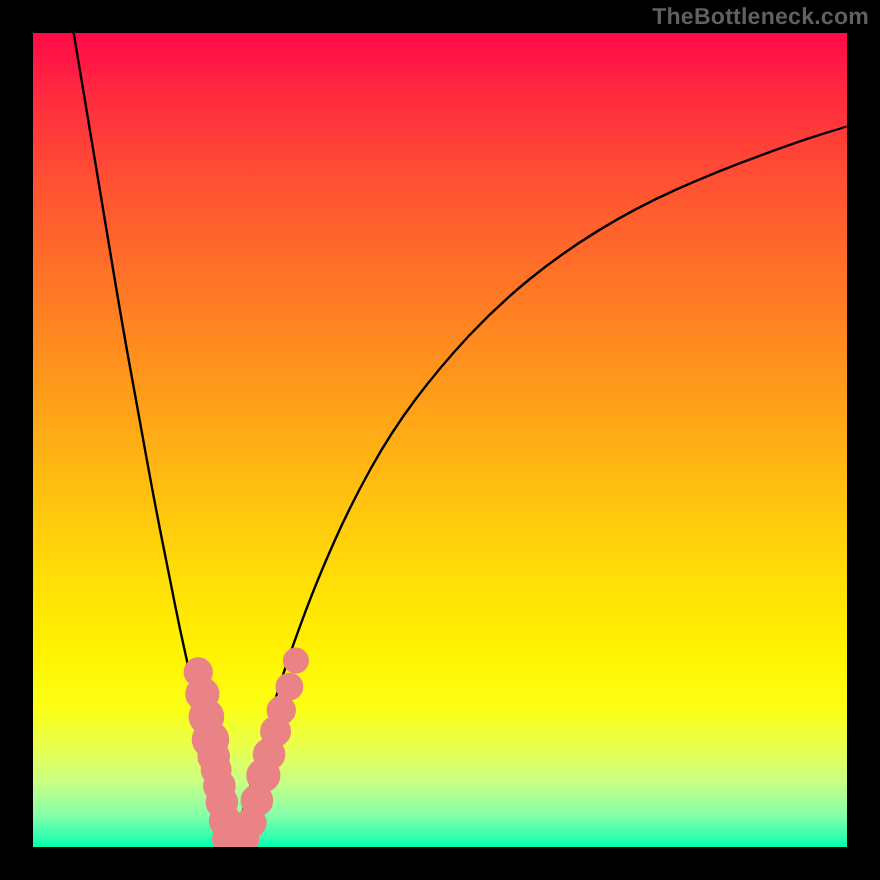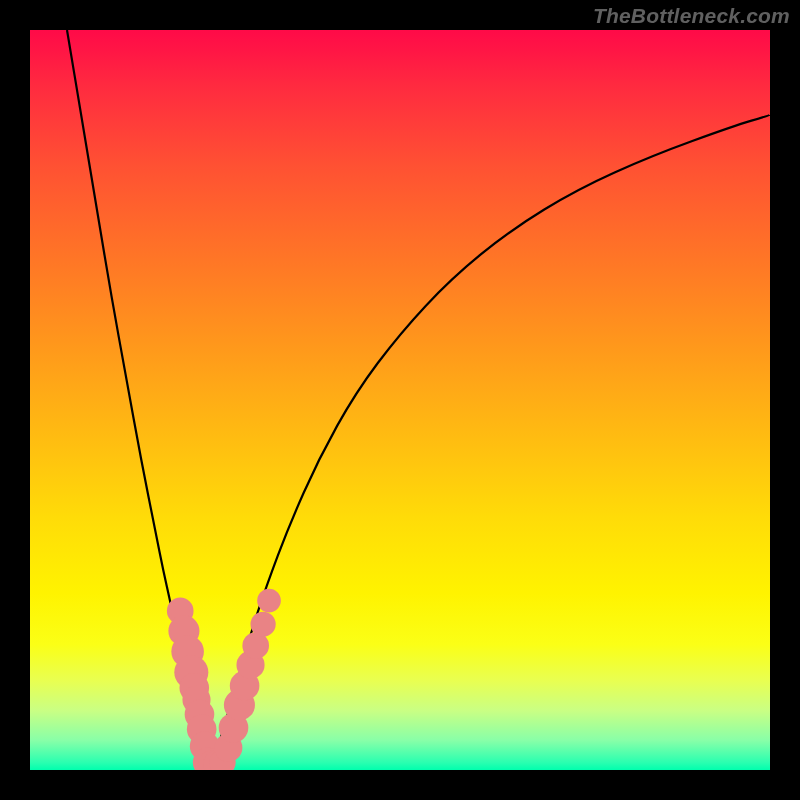--- a/index.html
+++ b/index.html
@@ -9,21 +9,20 @@
     height: 800px;
     overflow: hidden;
     background: #000;
     font-family: Arial, Helvetica, sans-serif;
   }
   .frame {
     position: relative;
     width: 800px;
     height: 581px;
     background: #000;
-    font-style: italic;
   }
   .plot-area {
     position: absolute;
     left: 30px;
     top: 30px;
     width: 740px;
     height: 740px;
     overflow: hidden;
   }
   .gradient {

